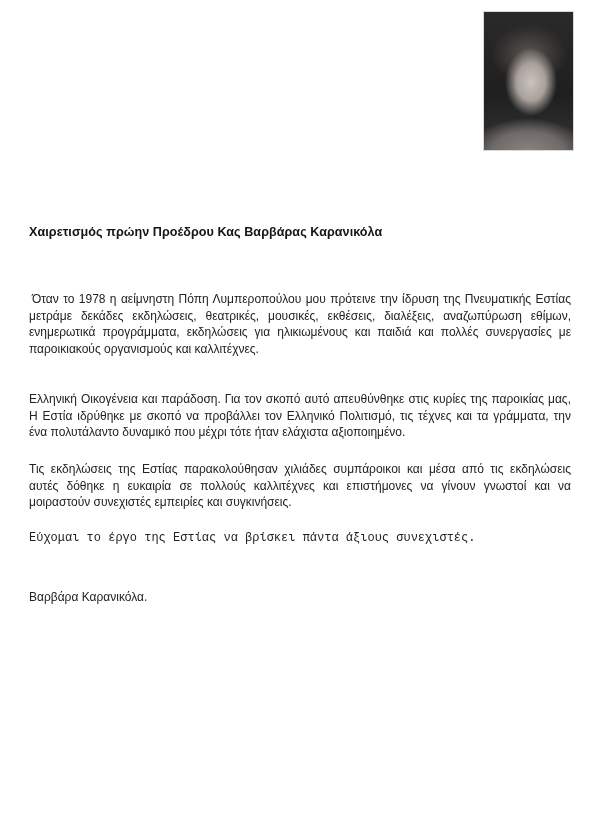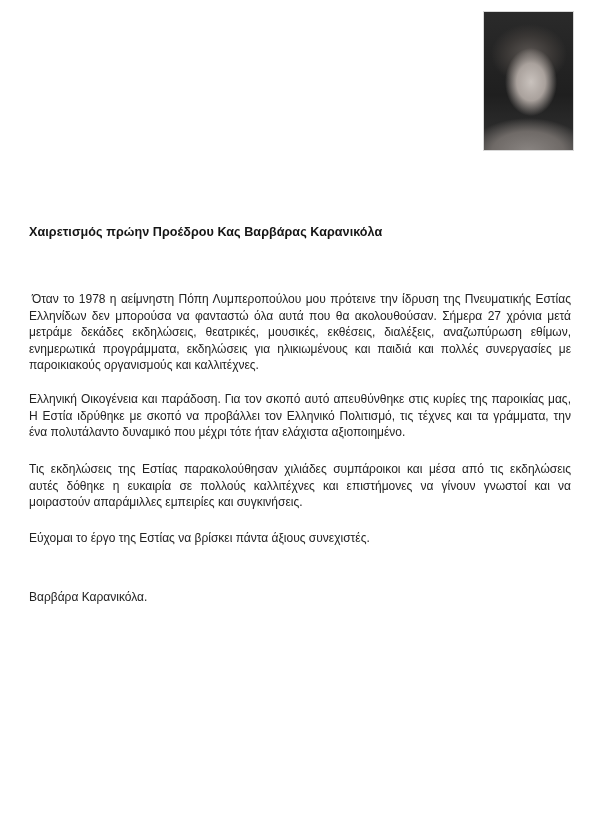--- a/index.html
+++ b/index.html
@@ -44,21 +44,21 @@
     left: 29px;
     width: 542px;
     font-size: 12px;
     line-height: 16.6px;
     text-align: justify;
     color: #222;
   }
   .p1 { top: 291px; }
   .p2 { top: 391px; }
   .p3 { top: 461px; }
-  .p4 { top: 530px; }
+  .p4 { top: 530px; font-family: Liberation Mono, monospace; }
   .signature { top: 589px; }
   .line {
     display: block;
     text-align: justify;
     text-align-last: justify;
     white-space: nowrap;
   }
   .line.last {
     text-align-last: left;
   }
@@ -66,36 +66,35 @@
 </style>
 </head>
 <body>
 
 <div class="photo"></div>
 
 <div class="title">Χαιρετισμός πρώην Προέδρου Κας Βαρβάρας Καρανικόλα</div>
 
 <div class="body-text p1">
   <span class="line indent">Όταν το 1978 η αείμνηστη Πόπη Λυμπεροπούλου μου πρότεινε την ίδρυση της Πνευματικής Εστίας</span>
-  <span class="line">Ελληνίδων δεν μπορούσα να φανταστώ όλα αυτά που θα ακολουθούσαν. Σήμερα 27 χρόνια μετά</span>
   <span class="line">μετράμε δεκάδες εκδηλώσεις, θεατρικές, μουσικές, εκθέσεις, διαλέξεις, αναζωπύρωση εθίμων,</span>
   <span class="line">ενημερωτικά προγράμματα, εκδηλώσεις για ηλικιωμένους και παιδιά και πολλές συνεργασίες με</span>
   <span class="line last">παροικιακούς οργανισμούς και καλλιτέχνες.</span>
 </div>
 
 <div class="body-text p2">
   <span class="line">Ελληνική Οικογένεια και παράδοση. Για τον σκοπό αυτό απευθύνθηκε στις κυρίες της παροικίας μας,</span>
   <span class="line">Η Εστία ιδρύθηκε με σκοπό να προβάλλει τον Ελληνικό Πολιτισμό, τις τέχνες και τα γράμματα, την</span>
   <span class="line last">ένα πολυτάλαντο δυναμικό που μέχρι τότε ήταν ελάχιστα αξιοποιημένο.</span>
 </div>
 
 <div class="body-text p3">
   <span class="line">Τις εκδηλώσεις της Εστίας παρακολούθησαν χιλιάδες συμπάροικοι και μέσα από τις εκδηλώσεις</span>
   <span class="line">αυτές δόθηκε η ευκαιρία σε πολλούς καλλιτέχνες και επιστήμονες να γίνουν γνωστοί και να</span>
-  <span class="line last">μοιραστούν απαράμιλλες  εμπειρίες και συγκινήσεις.</span>
+  <span class="line last">μοιραστούν συνεχιστές  εμπειρίες και συγκινήσεις.</span>
 </div>
 
 <div class="body-text p4">
   <span class="line last">Εύχομαι το έργο της Εστίας να βρίσκει πάντα άξιους συνεχιστές.</span>
 </div>
 
 <div class="body-text signature">
   <span class="line last">Βαρβάρα Καρανικόλα.</span>
 </div>
 

